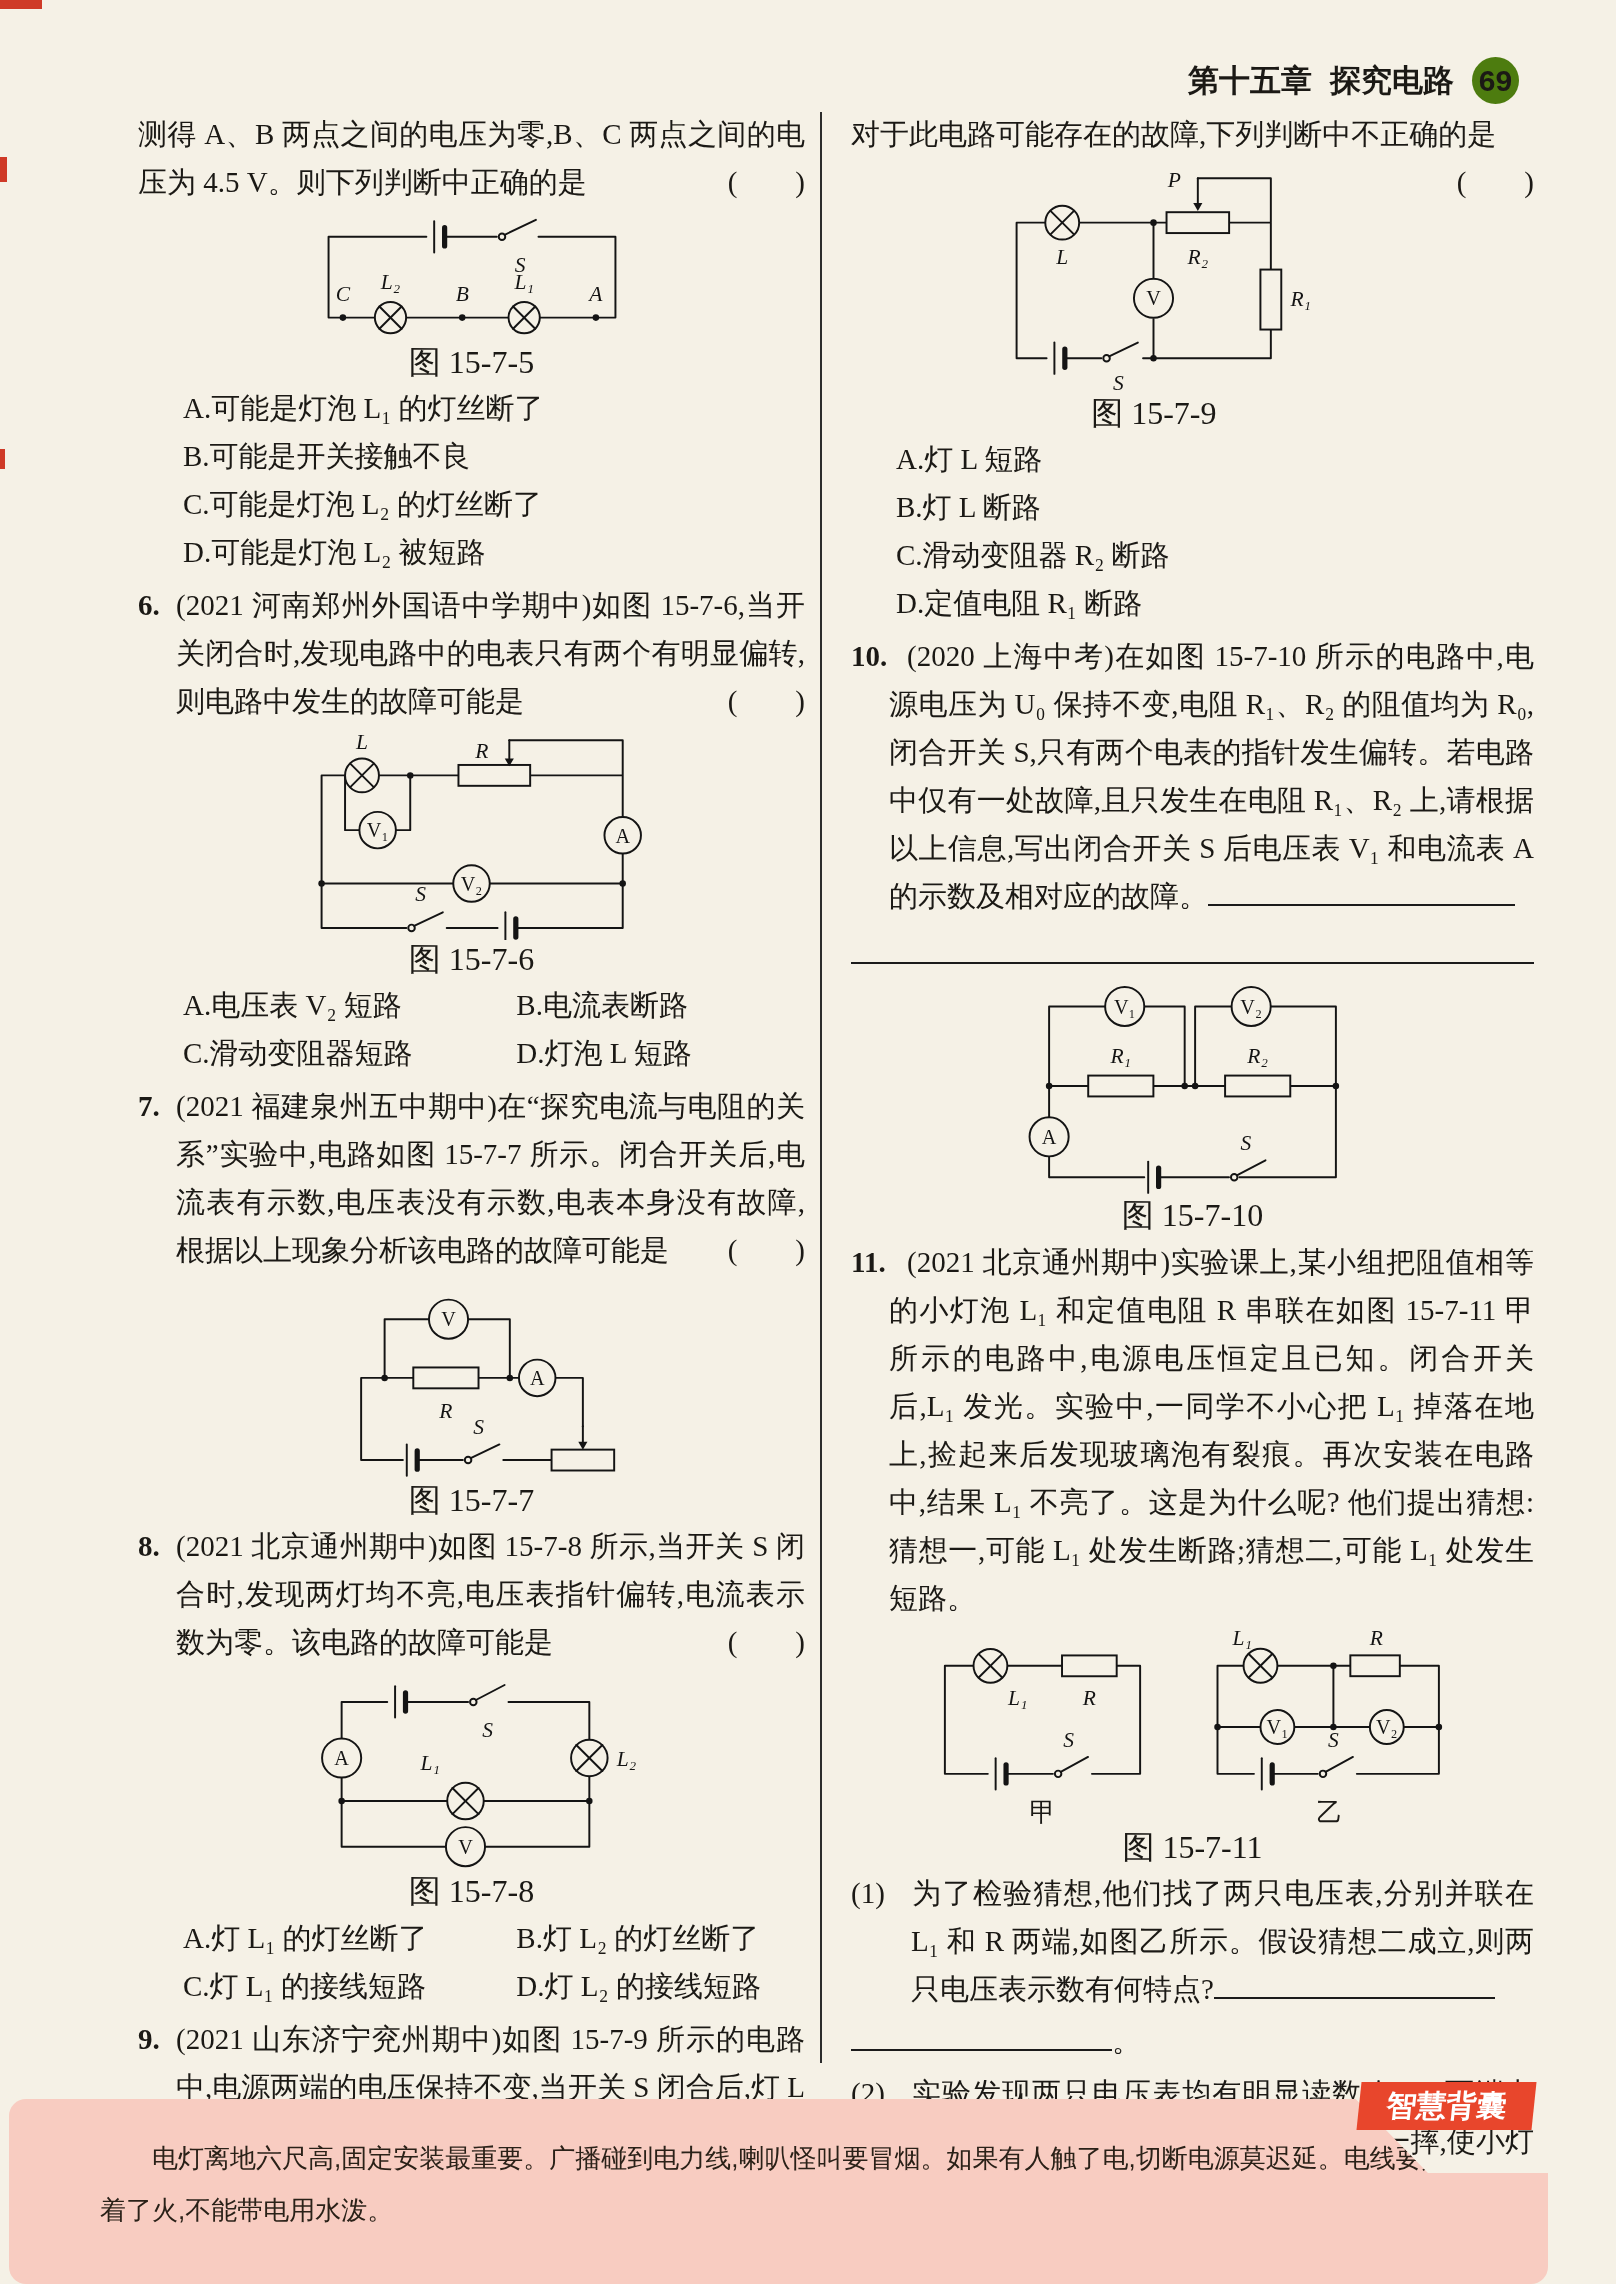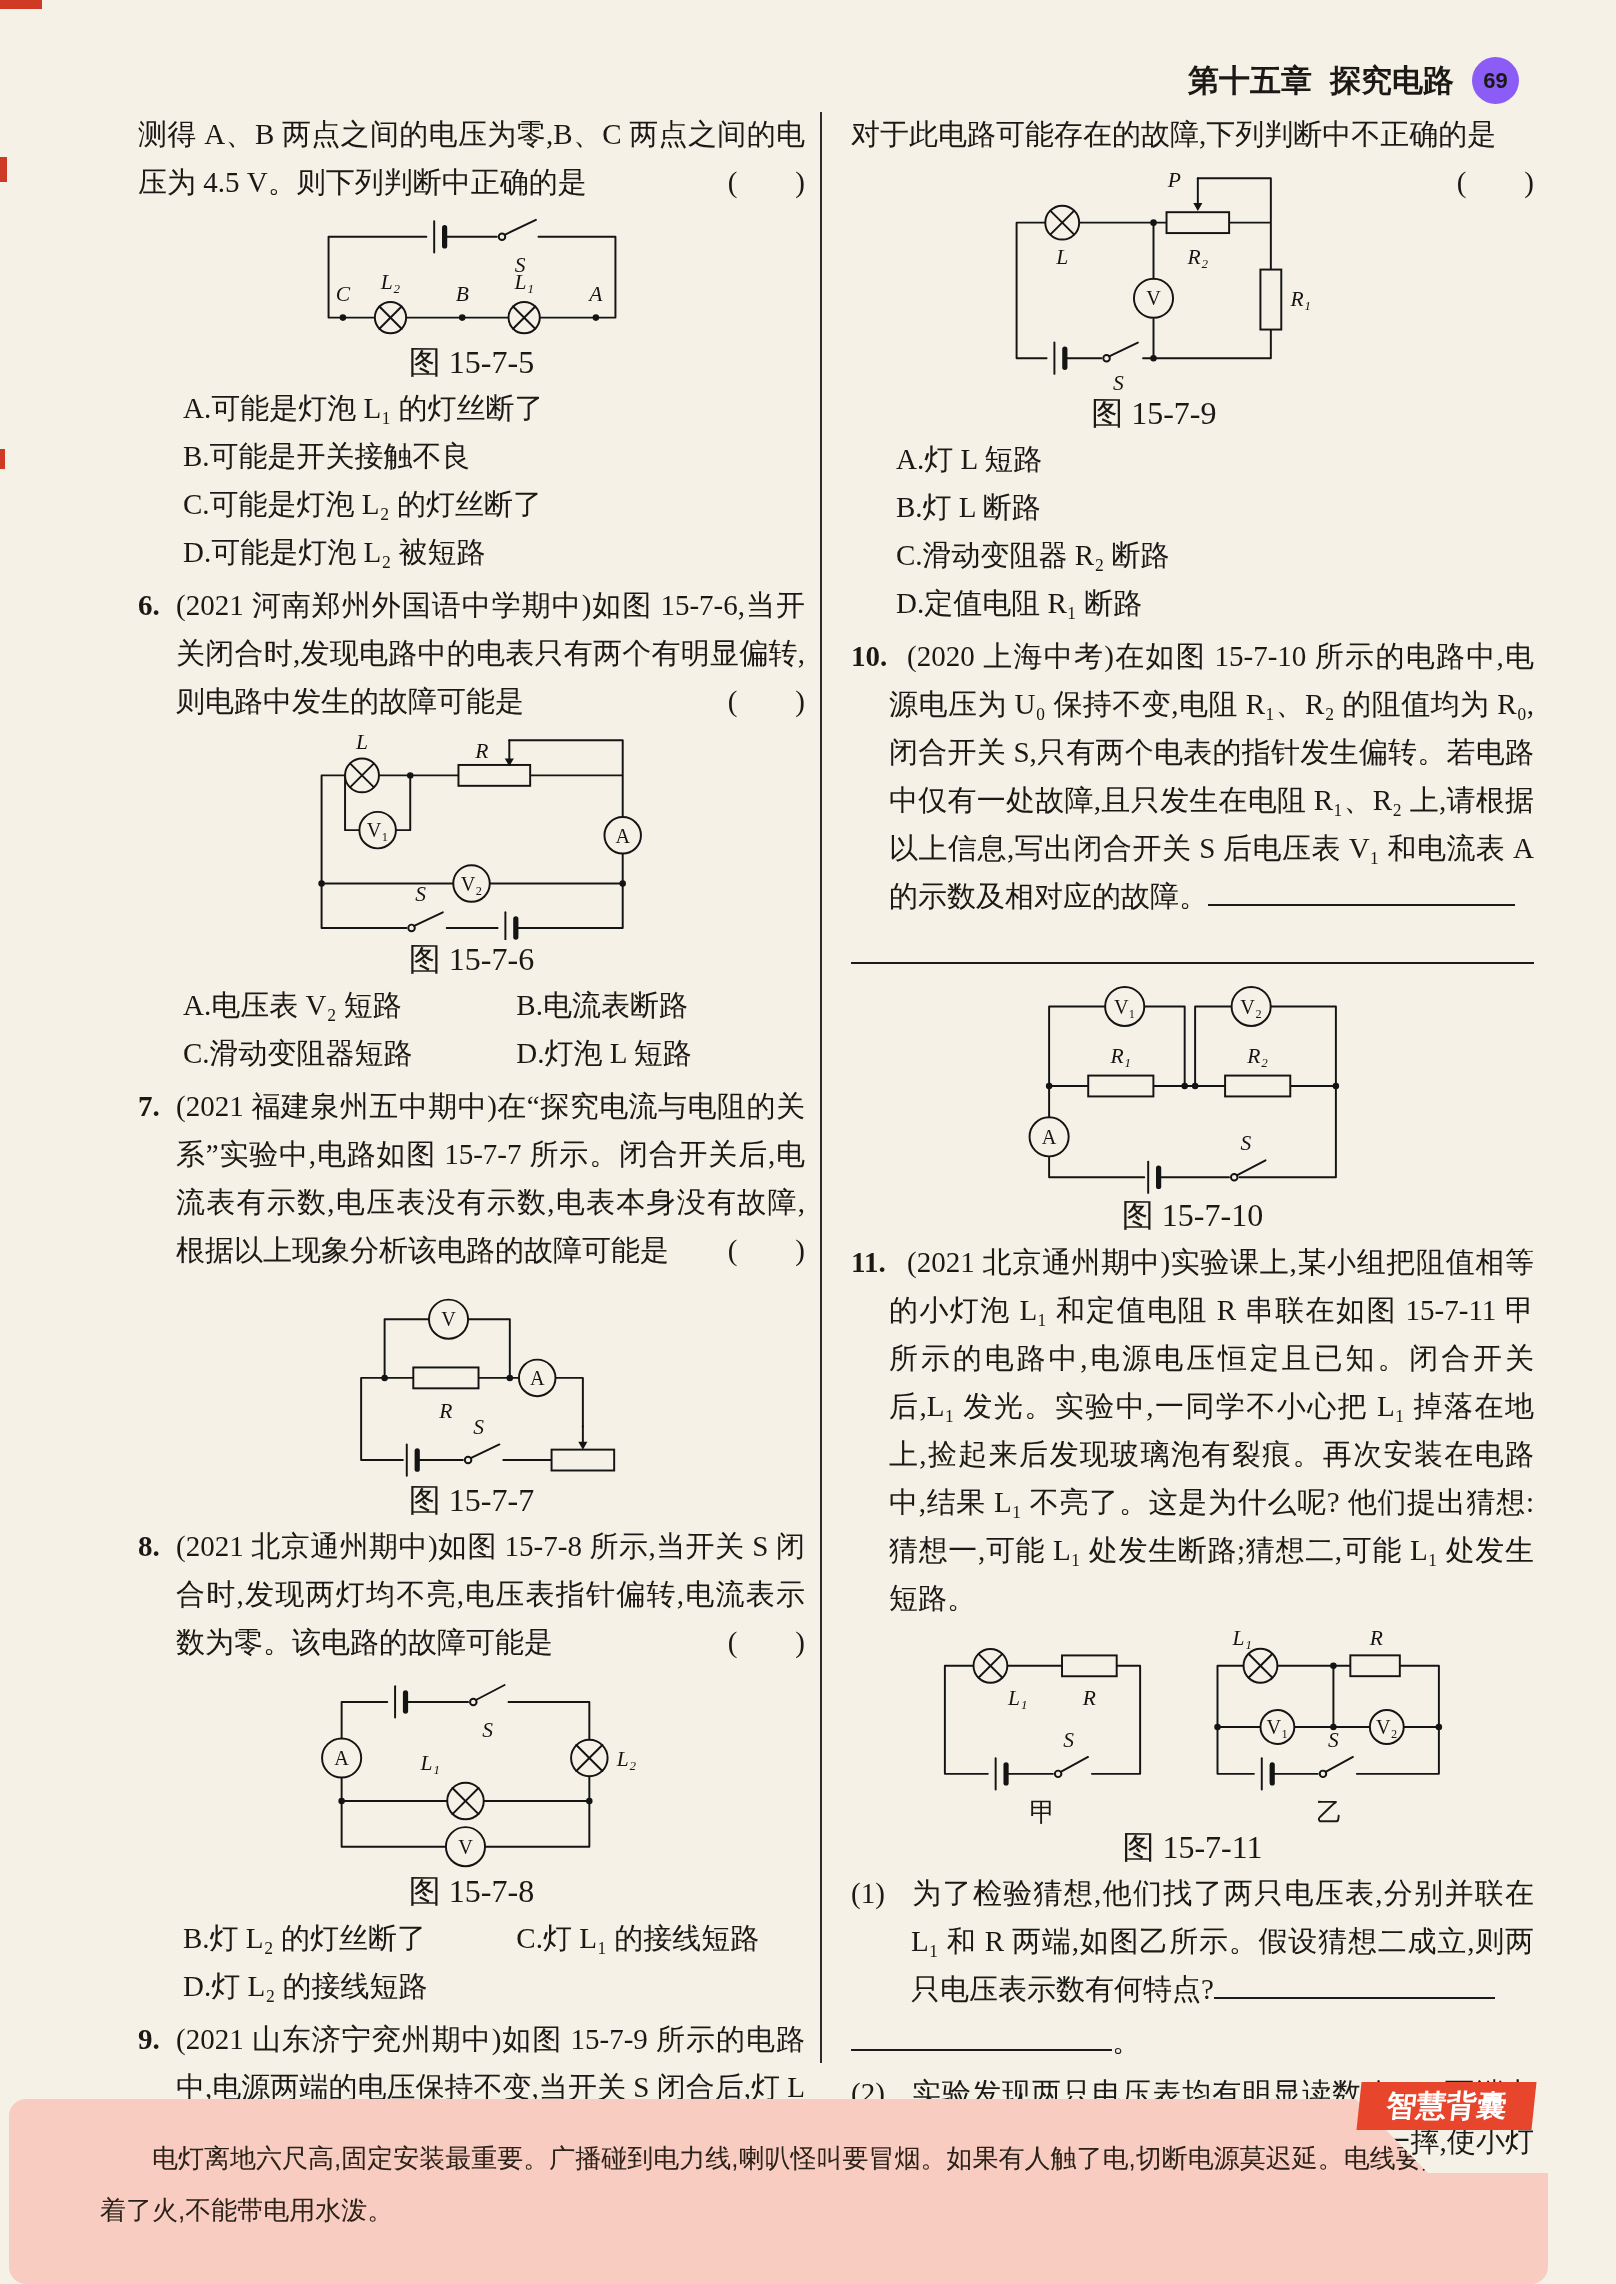--- a/index.html
+++ b/index.html
@@ -5,22 +5,22 @@
   html,body { margin:0; padding:0; }
   .page { position:relative; width:1616px; height:2284px; background:#f5f1e6;
           font-family:"Liberation Serif","DejaVu Serif",serif; color:#1b1915; overflow:hidden; }
 
   
   .mark { position:absolute; background:#cf3a27; }
 
   
   .header { position:absolute; top:57px; right:97px; display:flex; align-items:center; gap:18px;
             font-family:Liberation Sans, sans-serif; font-weight:bold; font-size:31px; }
-  .page-circle { width:47px; height:47px; border-radius:50%; background:#8b5cf6;
-                 display:flex; align-items:center; justify-content:center; font-size:22px; }
+  .page-circle { width:47px; height:47px; border-radius:50%; background:#4d7c0f;
+                 display:flex; align-items:center; justify-content:center; font-size:30px; }
 
   .divider { position:absolute; left:820px; top:112px; width:2px; height:1951px; background:#2c2c2c; }
 
   
   .col { position:absolute; top:110px; font-size:29px; line-height:48px; text-align:justify; }
   .col-left  { left:138px;  width:667px; }
   .col-right { left:851px; width:683px; }
 
   p.para { margin:0 0 3.9px 0; }
   .prob { padding-left:38px; text-indent:-38px; }
@@ -262,20 +262,21 @@
           <circle class="dot" cx="450" cy="196" r="5"></circle>
         <g>
           <circle class="comp" cx="260" cy="266" r="30"></circle>
             <text class="meter" x="260" y="277">V</text>
         </g>
       </svg>
       <figcaption class="fig-cap">图 15-7-8</figcaption>
     </figure>
 
     <div class="opts two-col">
+      <div class="opt">A.灯 L₁ 的灯丝断了</div>
       <div class="opt">B.灯 L₂ 的灯丝断了</div>
       <div class="opt">C.灯 L₁ 的接线短路</div>
       <div class="opt">D.灯 L₂ 的接线短路</div>
     </div>
 
     <p class="para prob">
       <span class="pnum">9.</span><span>(2021 山东济宁兖州期中)如图 15-7-9 所示的电路中,电源两端的电压保持不变,当开关 S 闭合后,灯 L 不发光,电压表指针有明显偏转。若电路中只有一处故障,</span>
     </p>
   </div>
 

